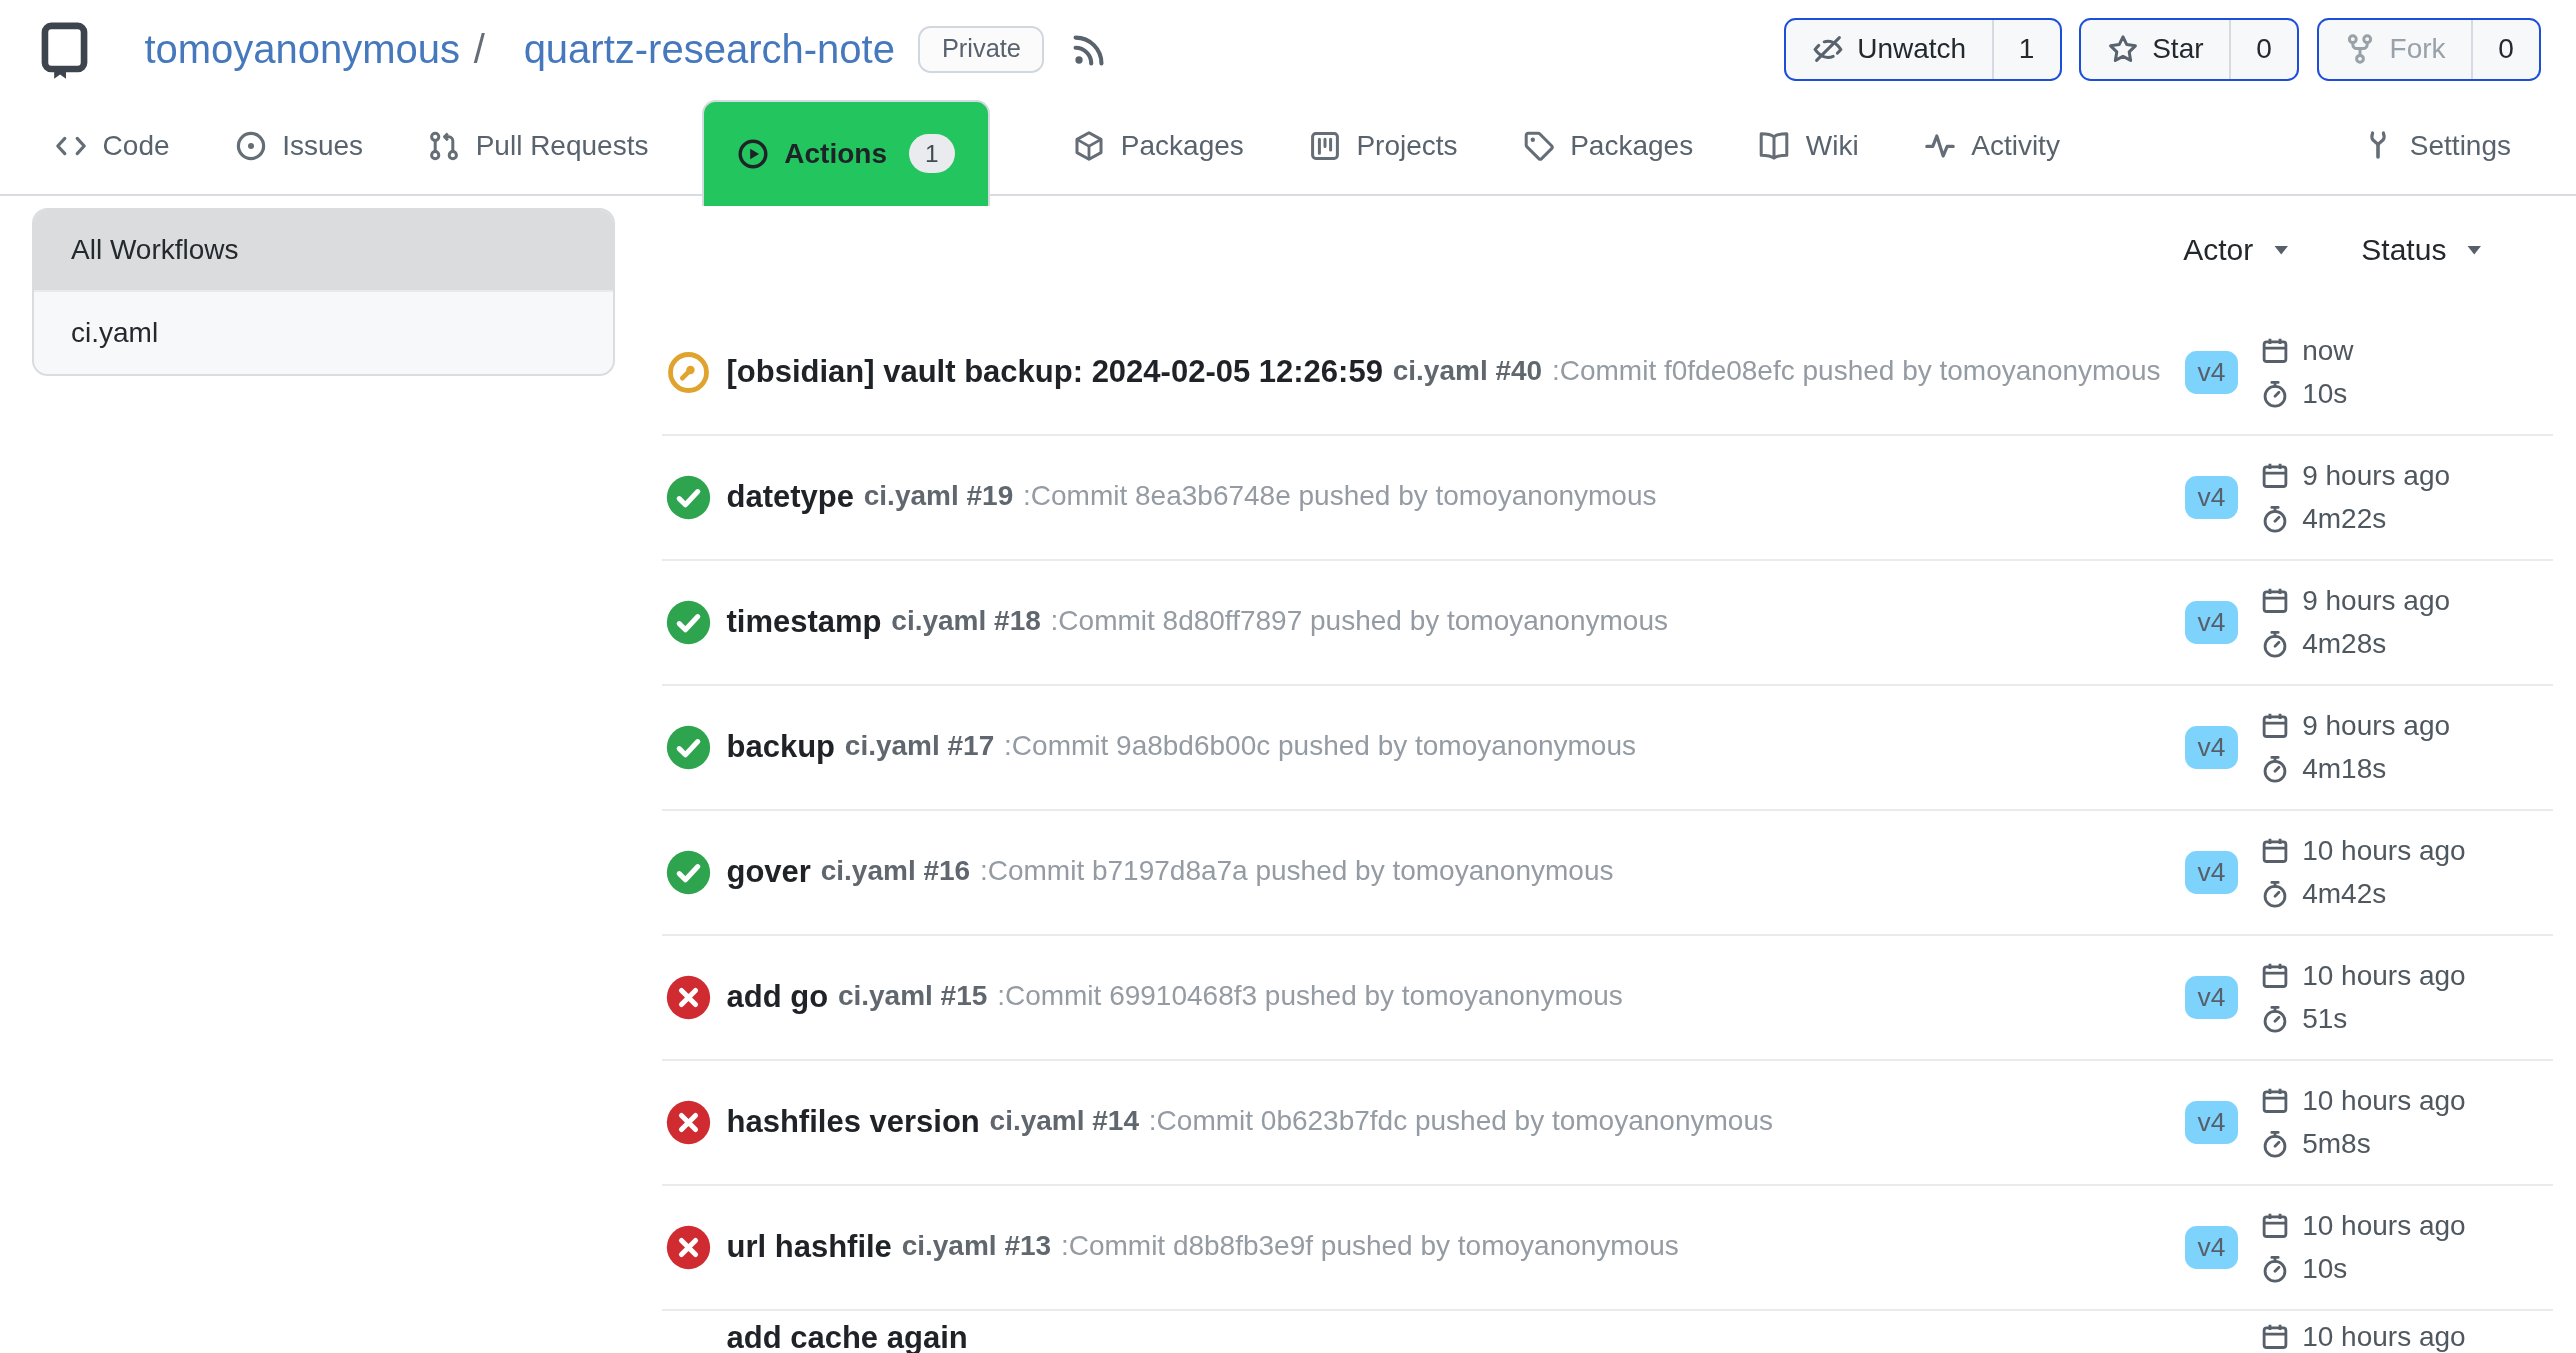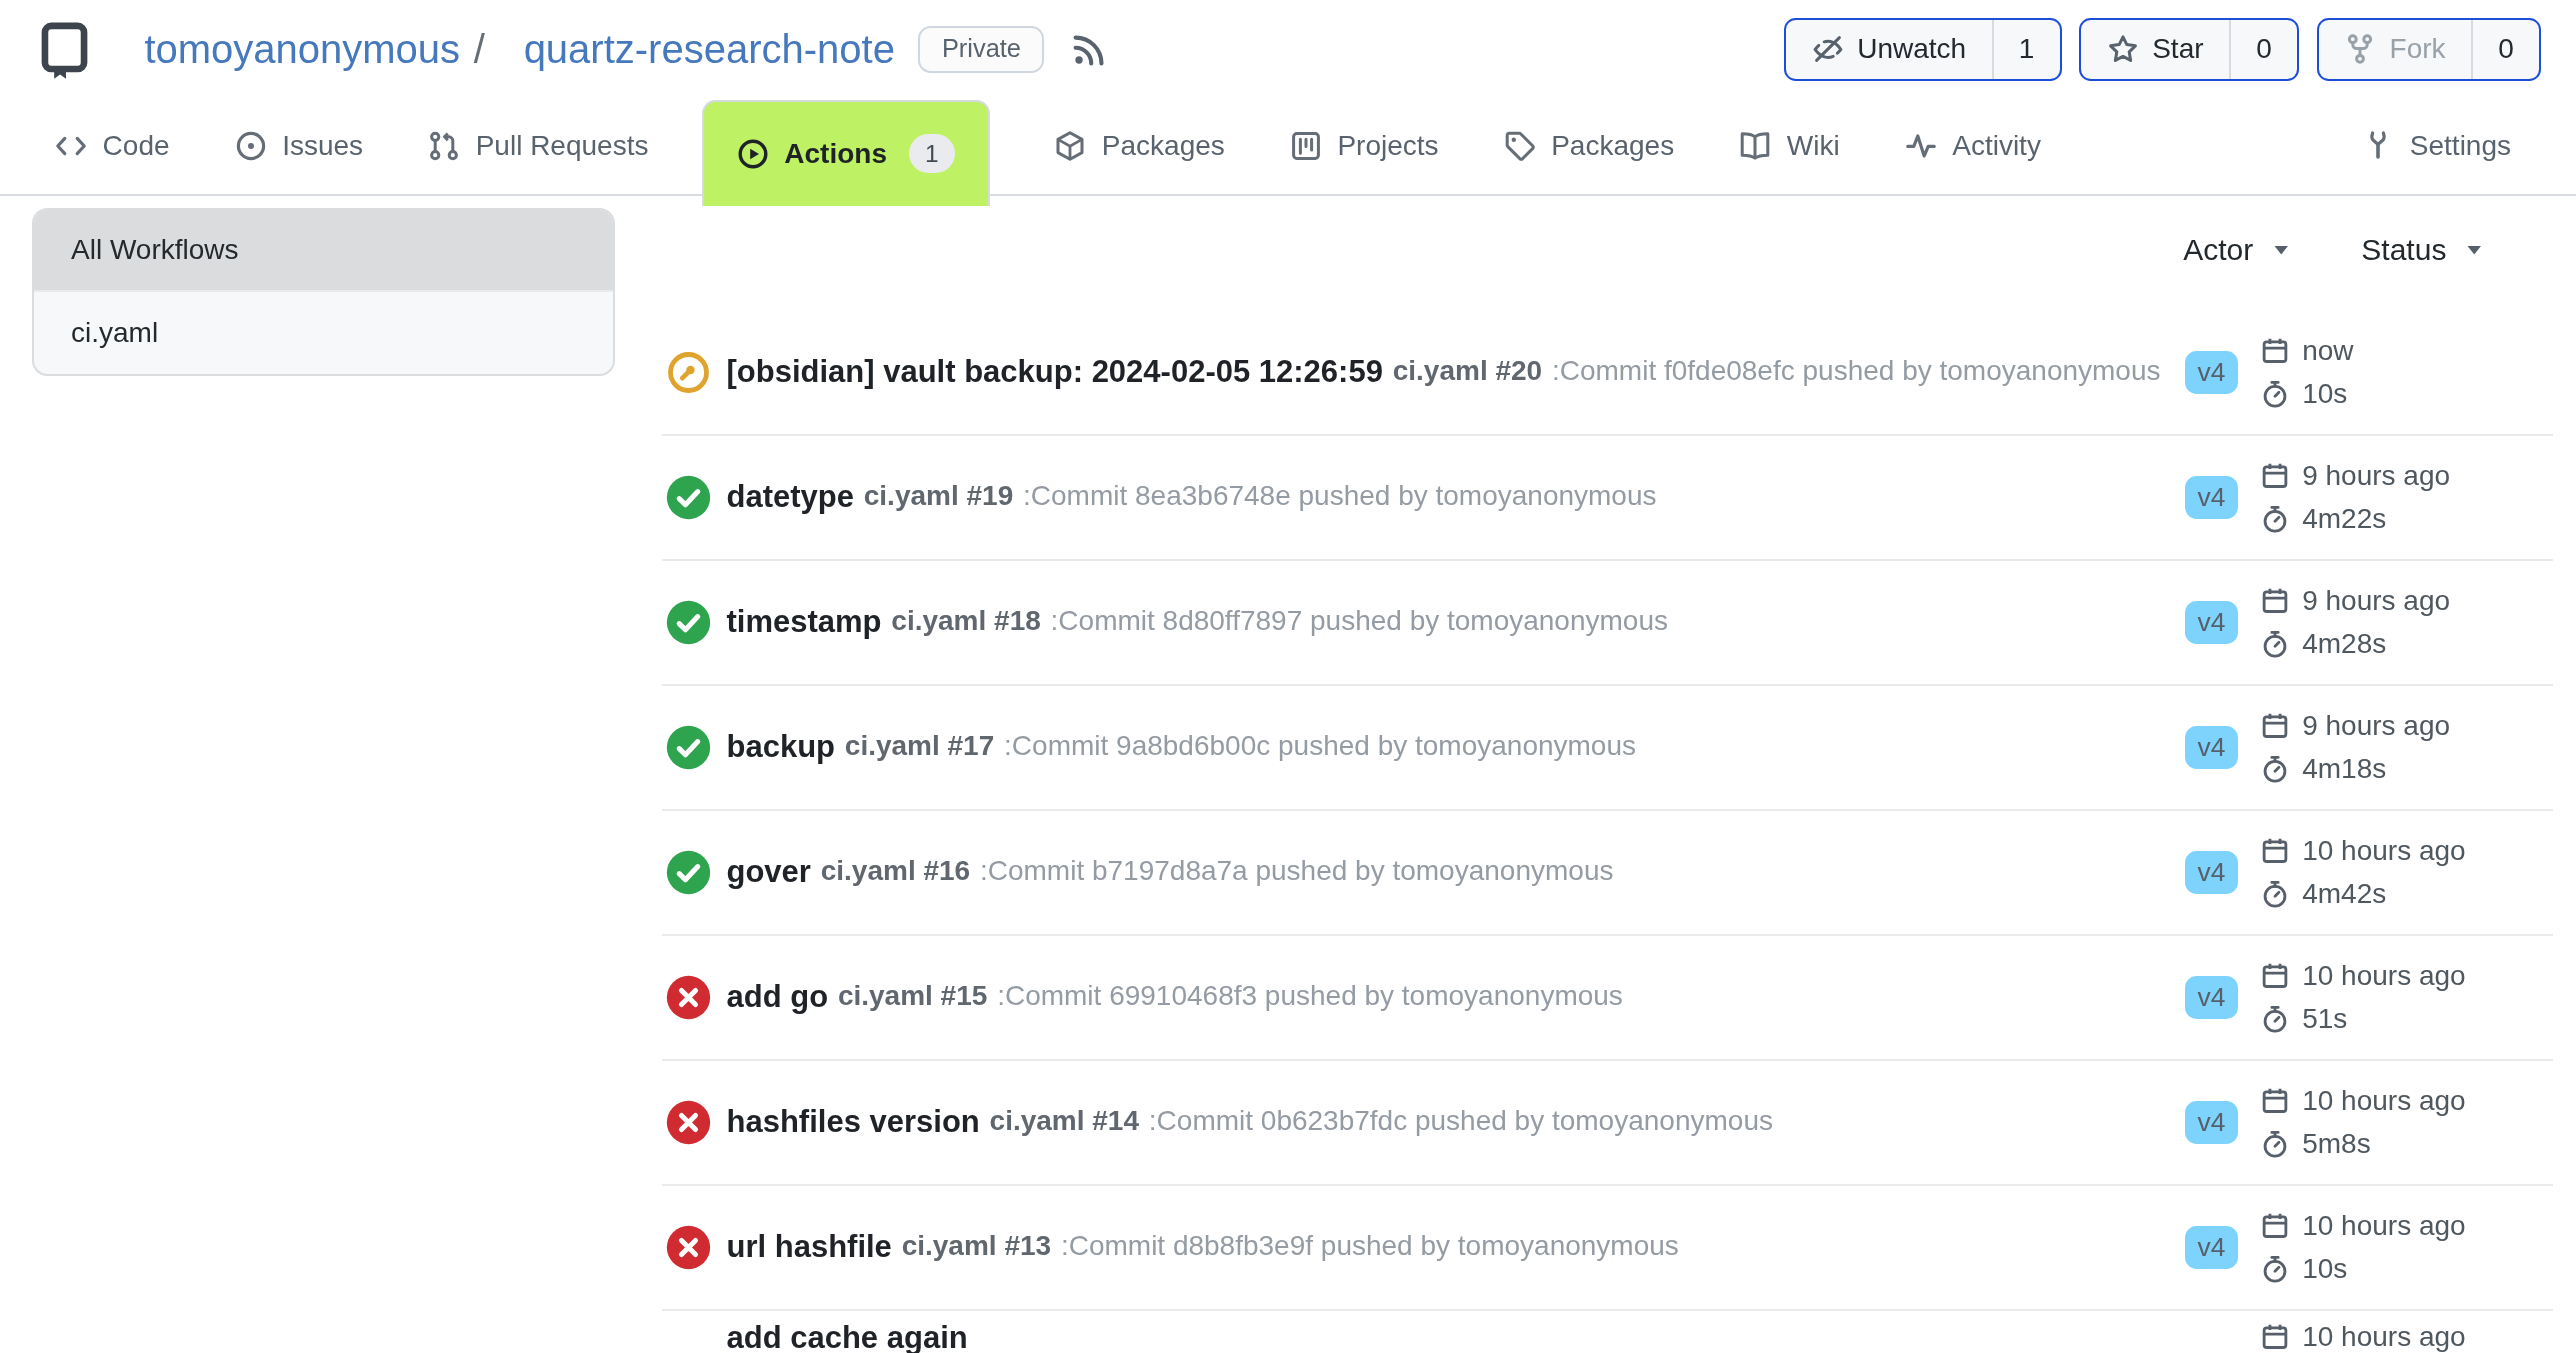--- a/index.html
+++ b/index.html
@@ -26,23 +26,23 @@
   .btn-count { display:flex; align-items:center; justify-content:center; min-width:68px;
     padding:0 19.6px; border-left:2px solid #d5dbe0; font-weight:400; }
   .btn-group.muted .btn-label, .btn-group.muted .btn-main svg { color:#99a1a9; }
 
   
   .tabnav { display:flex; align-items:center; height:98px; border-bottom:2px solid #d8dce0;
     padding-left:55px; padding-right:65px; }
   .tab { display:flex; align-items:center; gap:15.6px; font-size:28px; color:#59636e;
     margin-right:65px; cursor:pointer; white-space:nowrap; }
   .tab svg { width:32px; height:32px; color:#656d76; }
-  .tab.active { color:#1f2328; font-weight:700; background:#bef264; border:2px solid #d5dade;
+  .tab.active { color:#1f2328; font-weight:700; background:#22c55e; border:2px solid #d5dade;
     border-bottom:none; border-radius:13.7px 13.7px 0 0; padding:0 33px; height:106px;
-    align-self:flex-end; margin-bottom:-11.7px; margin-left:-11.7px; margin-right:64px; z-index:2; }
+    align-self:flex-end; margin-bottom:-11.7px; margin-left:-11.7px; margin-right:83px; z-index:2; }
   .tab.active svg { color:#1f2328; }
   .tab-badge { font-size:24.4px; font-weight:400; color:#414a52; background:#e9ebee;
     border-radius:977px; padding:4.9px 16.6px; margin-left:5.9px; line-height:1.2; }
   .tab-settings { margin-left:auto; margin-right:0; }
 
   
   .layout { position:relative; height:1254px; }
   .sidebar { position:absolute; left:32px; top:11.7px; width:583px; border:2px solid #dadde0;
     border-radius:15.6px; overflow:hidden; background:#f7f8f9; }
   .sidebar-item { height:82px; display:flex; align-items:center; padding:0 37px;
@@ -310,21 +310,21 @@
     <div class="runs">
         <div class="run-row">
         <div class="run-status in_progress">
           <svg viewBox="0 0 46 46" width="45" height="45">
               <use href="#i-progress"></use>
             </svg>
         </div>
         <div class="run-text">
           <div class="run-title">[obsidian] vault backup: 2024-02-05 12:26:59</div>
           <div class="run-meta">
-            <span class="meta-bold">ci.yaml #20</span>
+            <span class="meta-bold">ci.yaml #40</span>
             <span class="meta-rest">:Commit f0fde08efc pushed by tomoyanonymous</span>
           </div>
         </div>
         <span class="run-version">v4</span>
         <div class="run-info">
           <div class="info-line time-line">
             <svg viewBox="0 0 31 31" width="30" height="30">
                 <use href="#i-calendar"></use>
               </svg>
             <span>now</span>

